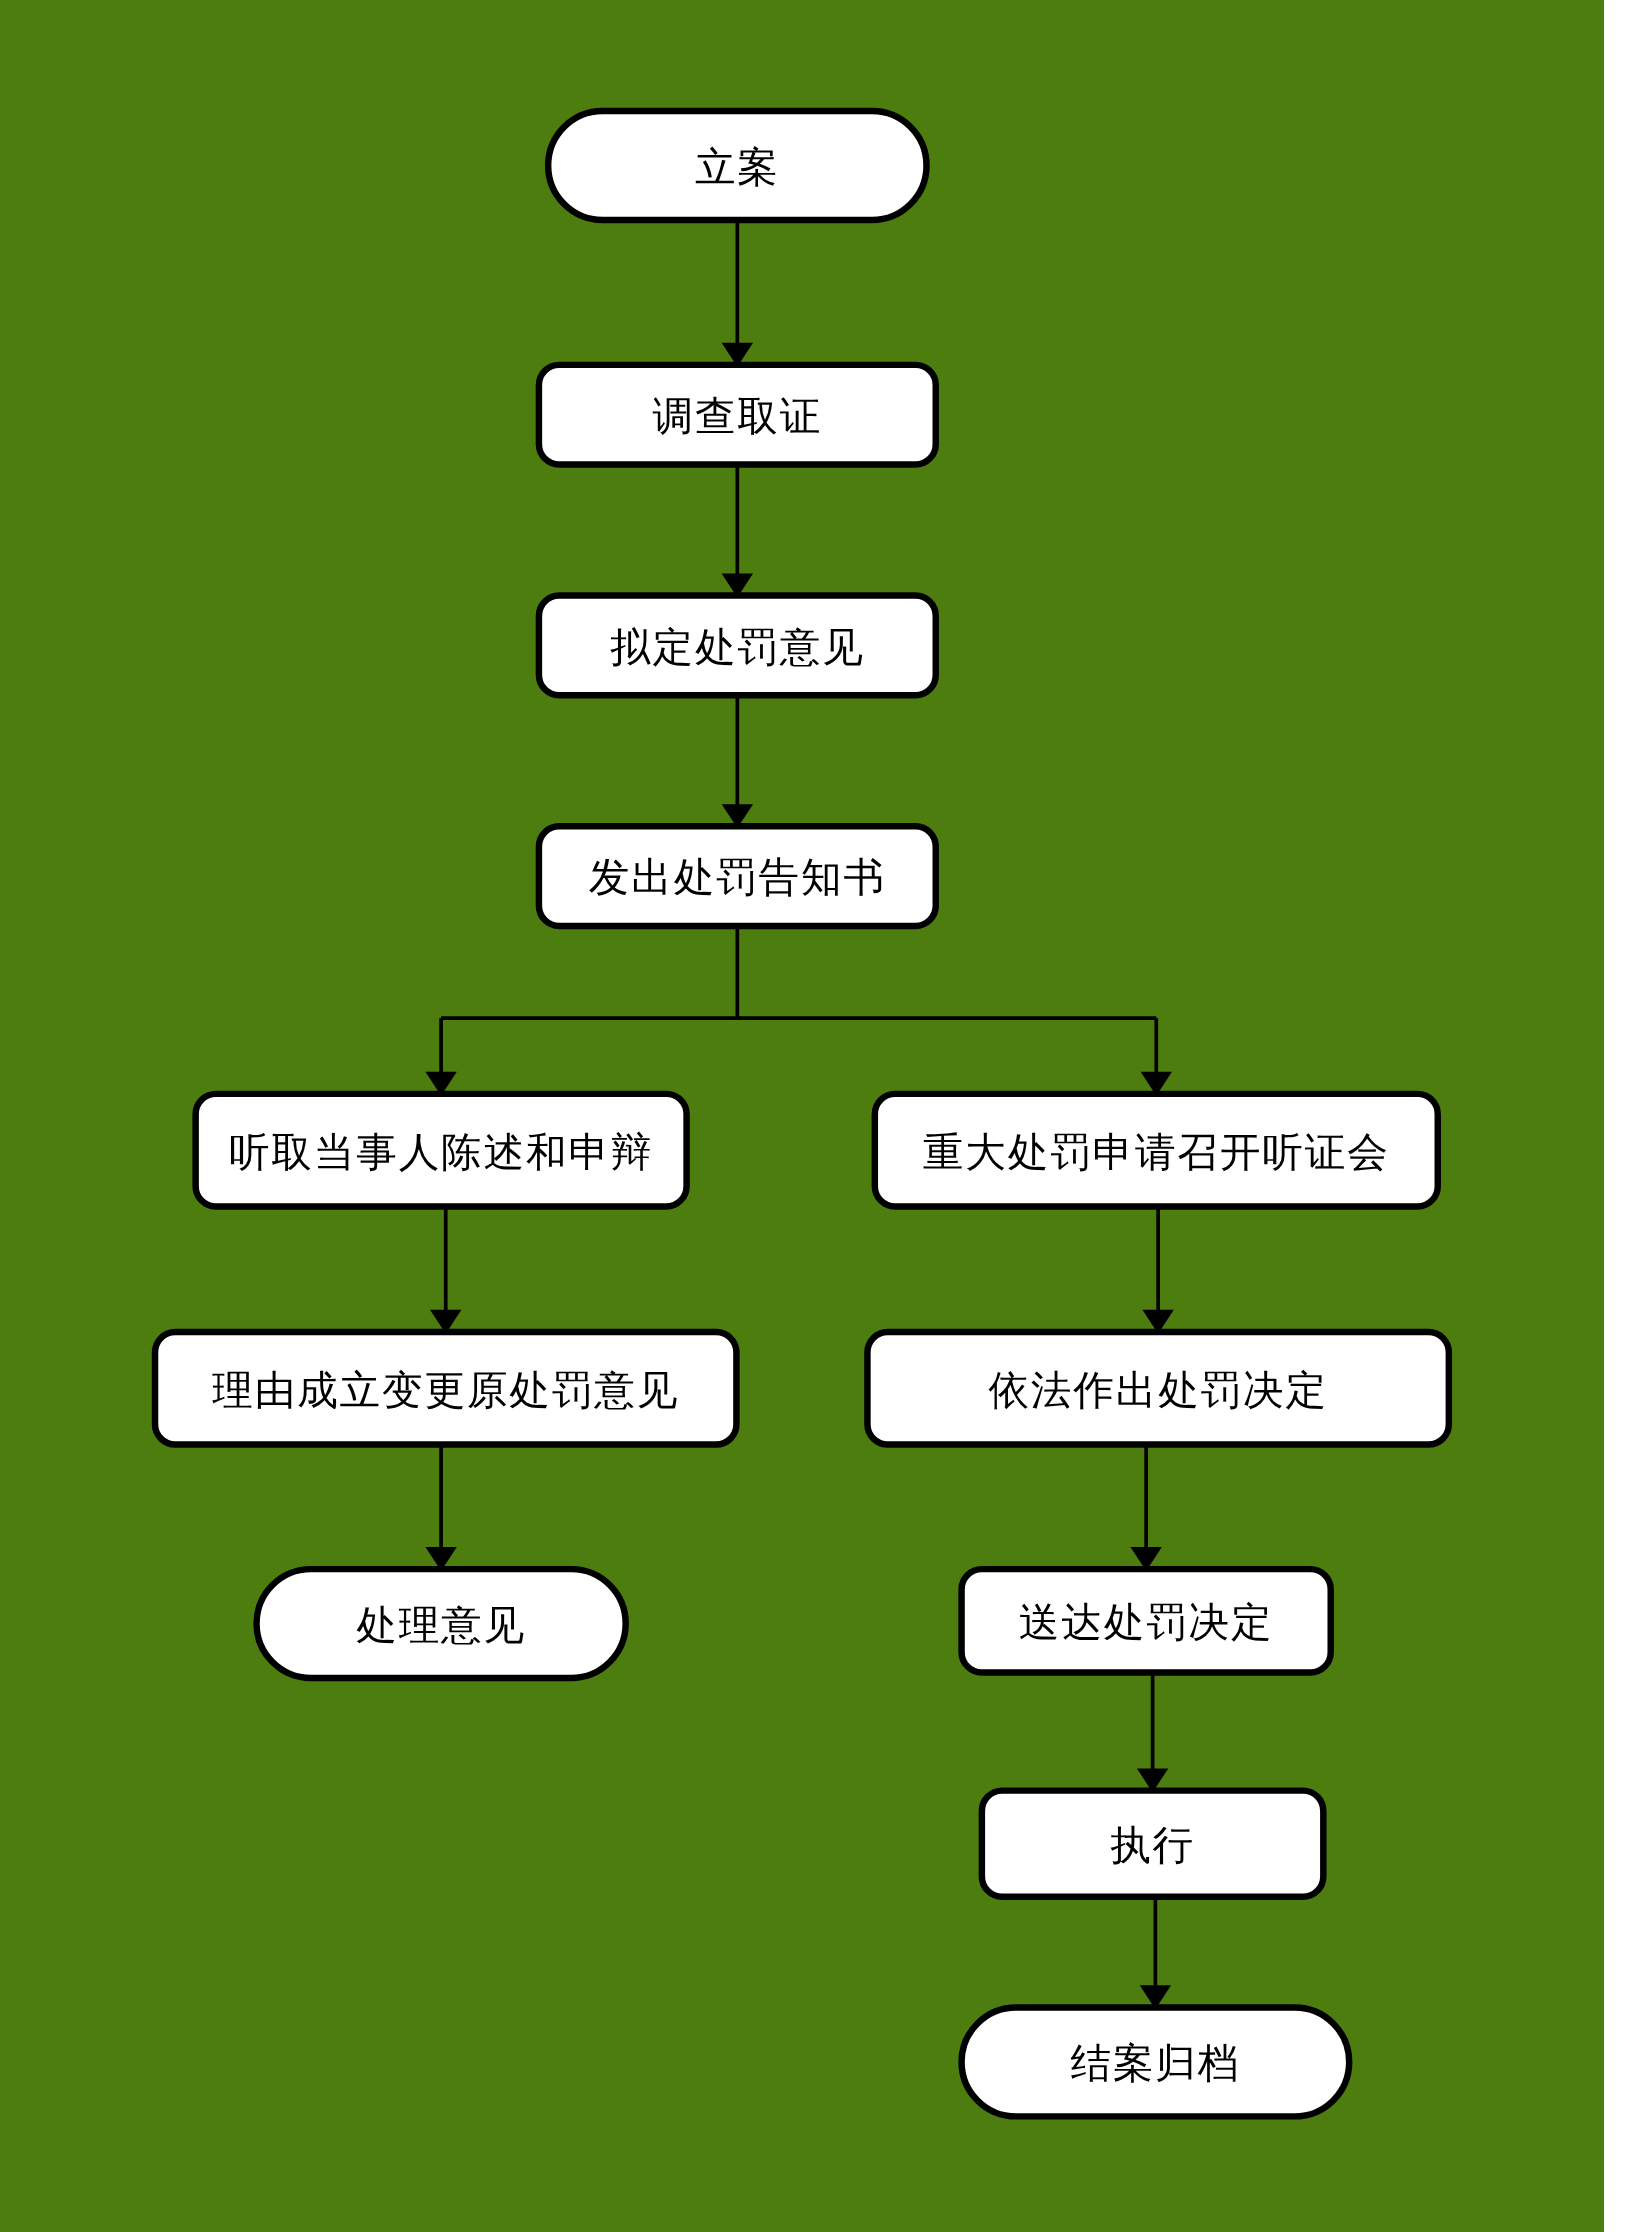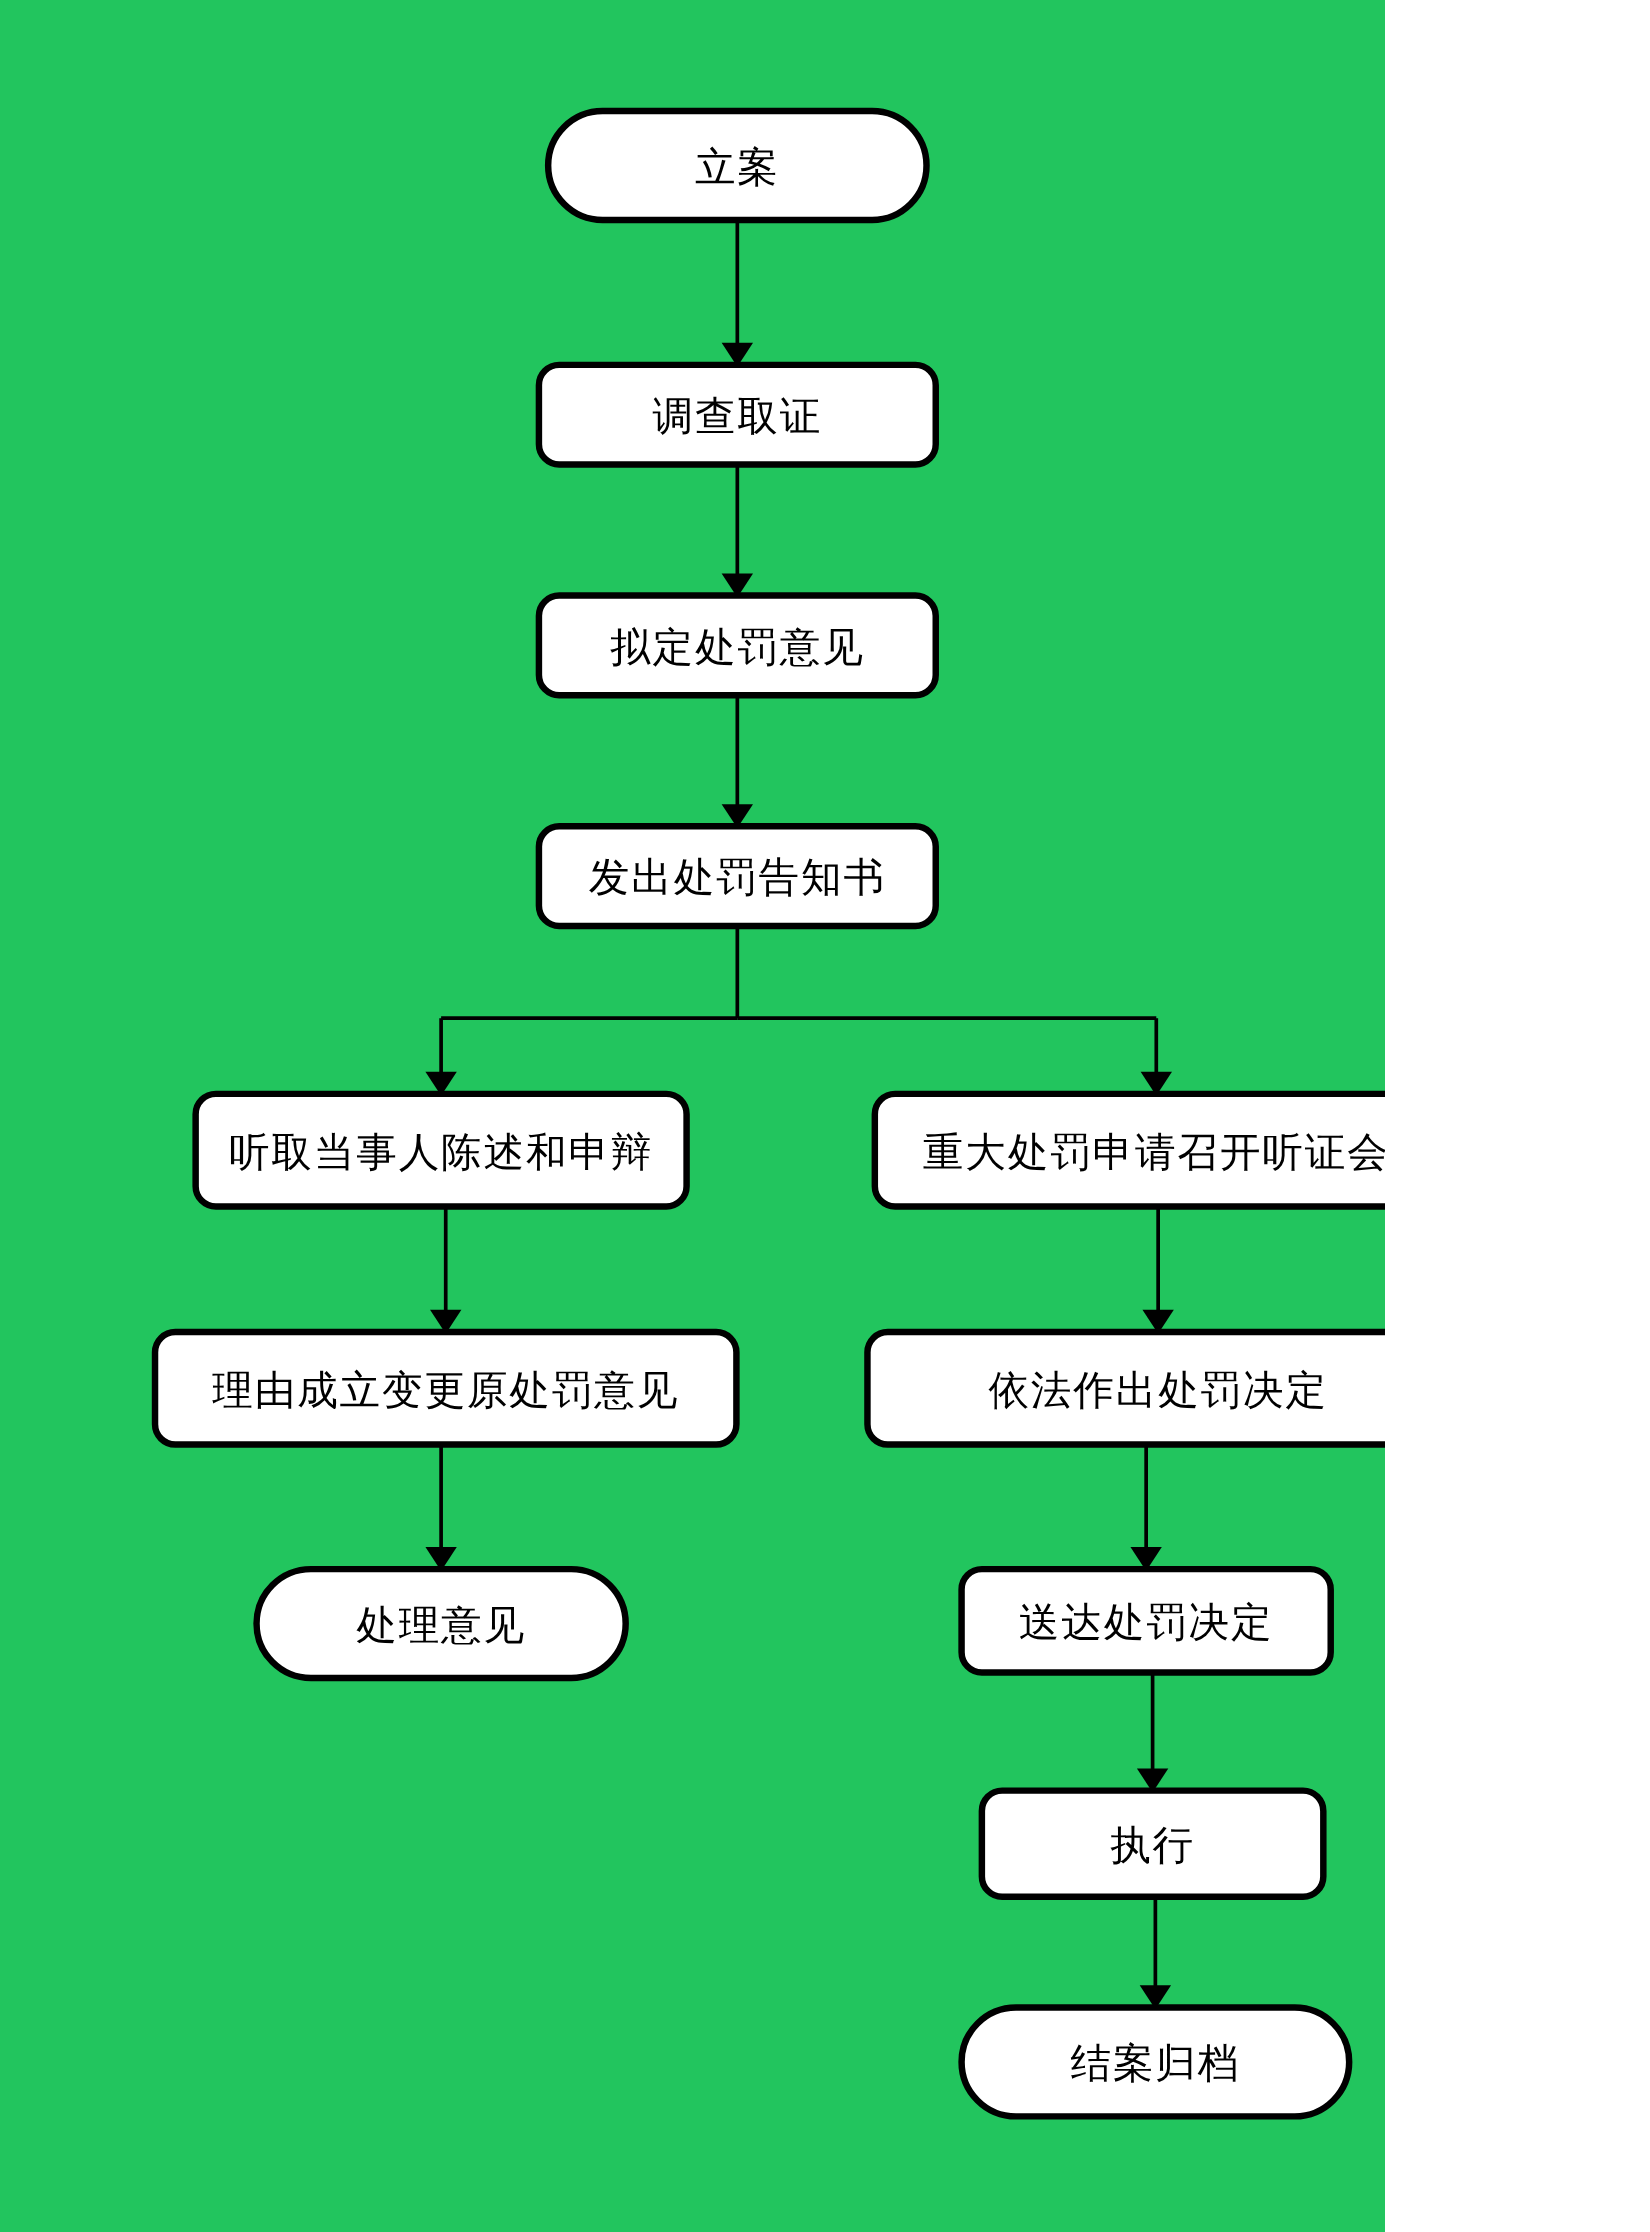--- a/index.html
+++ b/index.html
@@ -5,25 +5,24 @@
   html, body {
     margin: 0;
     padding: 0;
     background: #ffffff;
   }
   body {
     font-family: "Liberation Serif", "DejaVu Serif", serif;
   }
   #flowchart-root {
     position: relative;
-    width: 1361px;
+    width: 1604px;
     height: 2233px;
-    background: #22c55e;
+    background: #4d7c0f;
     overflow: hidden;
-    padding-left: 24px;
   }
   svg.flow-canvas {
     position: absolute;
     top: 0;
     left: 0;
     width: 1650px;
     height: 2233px;
     display: block;
   }
   .node-shape {

